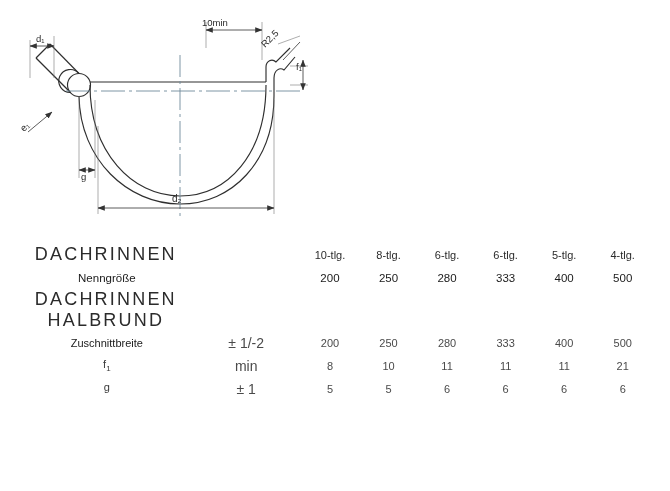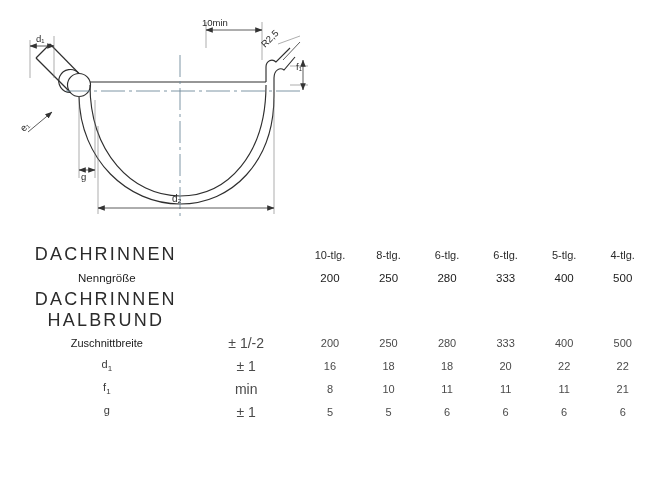--- a/index.html
+++ b/index.html
@@ -242,30 +242,20 @@
       <td class="col-label row-label">Zuschnittbreite</td>
       <td class="col-tol tol">± 1/-2</td>
       <td class="col-val vline val">200</td>
       <td class="col-val vline val">250</td>
       <td class="col-val vline val">280</td>
       <td class="col-val vline val">333</td>
       <td class="col-val vline val">400</td>
       <td class="col-val vline val">500</td>
     </tr>
 
-    <tr class="rule-thin-bottom">
-      <td class="col-label dim-label"><span>d</span><span class="sub">1</span></td>
-      <td class="col-tol tol">± 1</td>
-      <td class="col-val vline val">16</td>
-      <td class="col-val vline val">18</td>
-      <td class="col-val vline val">18</td>
-      <td class="col-val vline val">20</td>
-      <td class="col-val vline val">22</td>
-      <td class="col-val vline val">22</td>
-    </tr>
 
 
 
     <tr class="rule-thin-bottom">
       <td class="col-label dim-label"><span>f</span><span class="sub">1</span></td>
       <td class="col-tol tol">min</td>
       <td class="col-val vline val">8</td>
       <td class="col-val vline val">10</td>
       <td class="col-val vline val">11</td>
       <td class="col-val vline val">11</td>

